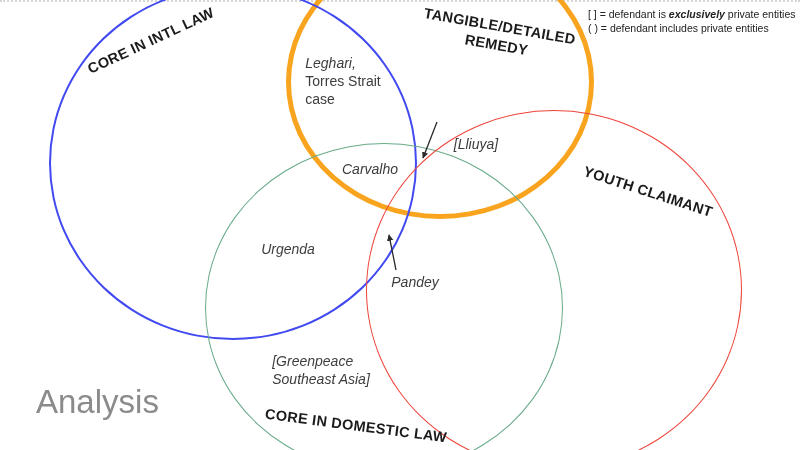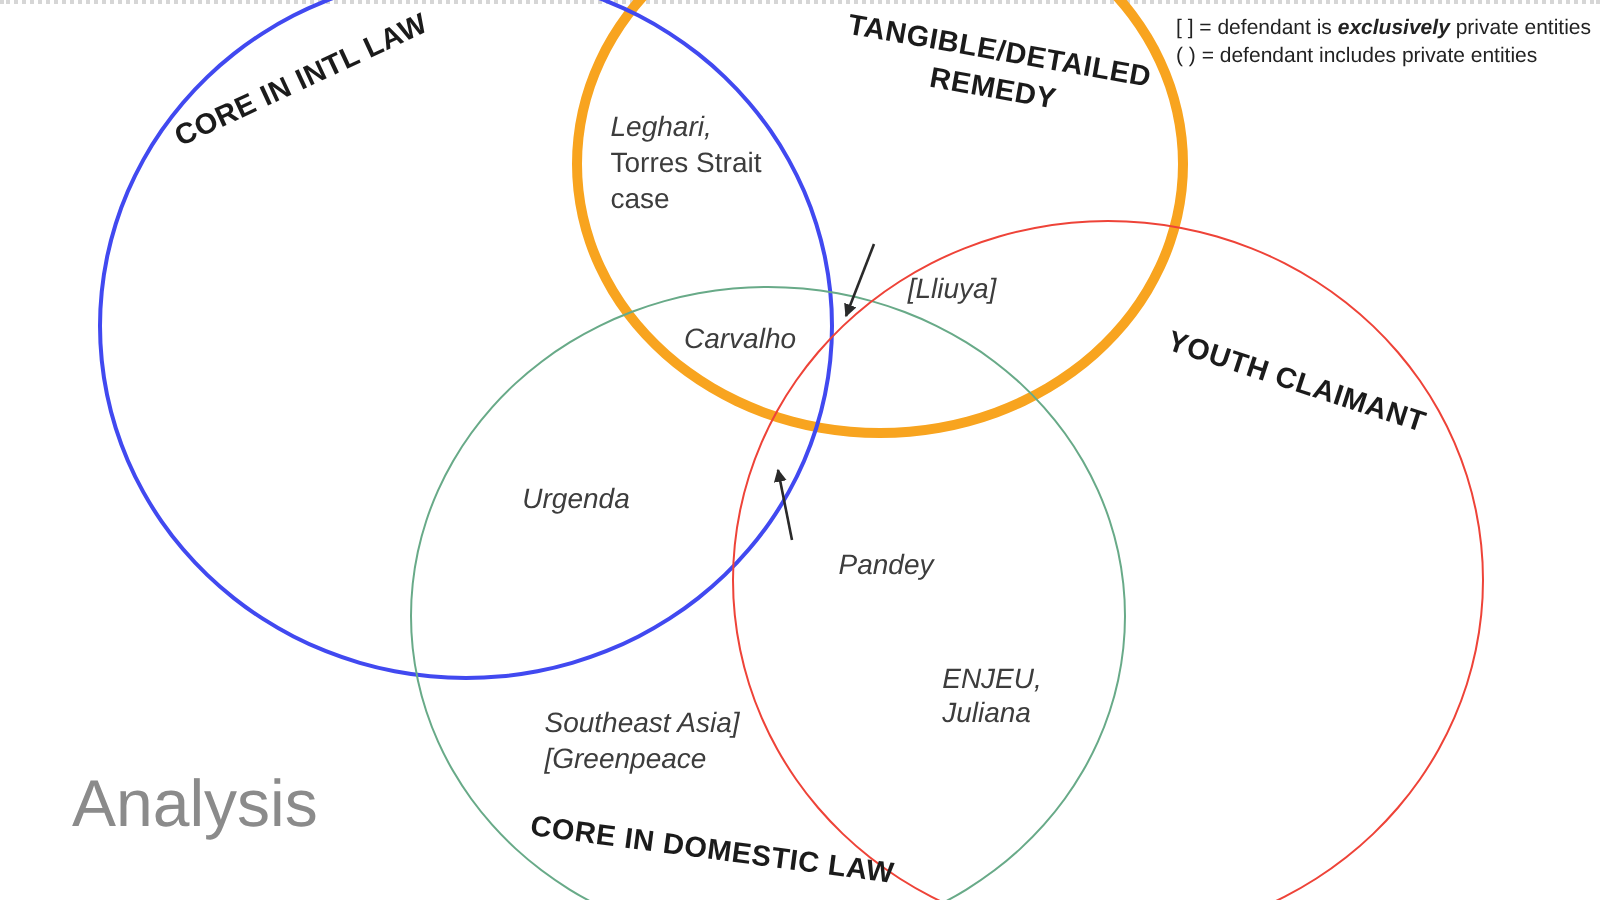--- a/index.html
+++ b/index.html
@@ -127,30 +127,26 @@
     <div class="upright">case</div>
   </div>
 
   <div class="case-label" style="left:476px; top:111px; transform:translate(-50%,-50%);margin-top:33px;">[Lliuya]</div>
 
   <div class="case-label" style="left:370px; top:169px; transform:translate(-50%,-50%);">Carvalho</div>
 
 
   <div class="case-label" style="left:288px; top:249px; transform:translate(-50%,-50%);">Urgenda</div>
 
-  <div class="case-label" style="left:415px; top:282px; transform:translate(-50%,-50%);margin-left:28px;">Pandey</div>
+  <div class="case-label" style="left:415px; top:282px; transform:translate(-50%,-50%);">Pandey</div>
 
-  <div class="case-label" style="left:496px; top:348px; transform:translate(-50%,-50%); line-height:17px;">
-    <div>ENJEU,</div>
-    <div>Juliana</div>
-  </div>
 
   <div class="case-label" style="left:321px; top:370px; transform:translate(-50%,-50%);">
+    <div>[Greenpeace</div>
     <div>Southeast Asia]</div>
-    <div>[Greenpeace</div>
   </div>
 
   <div class="legend">
     <p class="entry"><span>[ ] = defendant is </span><span class="bold">exclusively</span><span> private entities</span></p>
     <p class="entry nowrap-entry">( ) = defendant includes private entities</p>
   </div>
 
   <div class="analysis">Analysis</div>
 
 </div>

